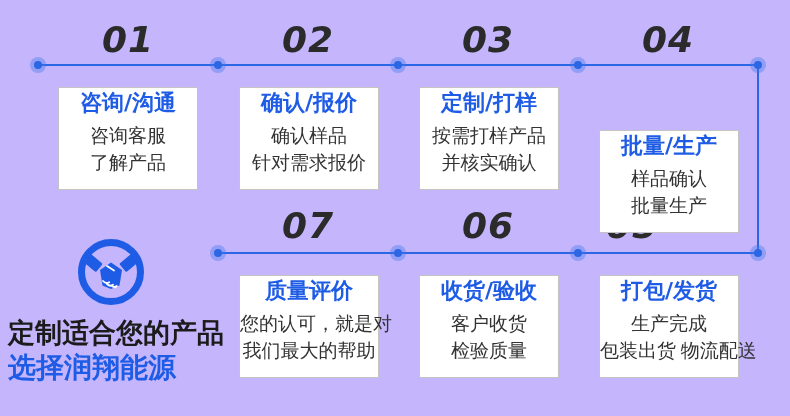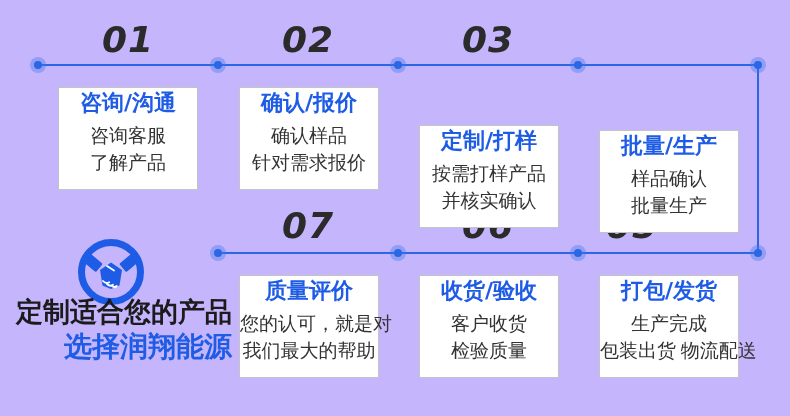--- a/index.html
+++ b/index.html
@@ -11,21 +11,21 @@
   .hline,.vline{position:absolute;background:var(--line);}
   .dot{position:absolute;width:16px;height:16px;border-radius:50%;
        background:rgba(66,118,233,.38);display:flex;align-items:center;justify-content:center;}
   .dot::after{content:"";width:8px;height:8px;border-radius:50%;background:var(--line);}
   .num{position:absolute;width:160px;text-align:center;font-size:36px;line-height:44px;
        font-weight:800;font-style:italic;color:var(--number);letter-spacing:1px;}
   .stepbox{position:absolute;width:140px;height:103px;background:#fff;
        border:1px solid var(--border);box-sizing:border-box;text-align:center;padding-top:0;}
   .stepbox .t{font-size:22px;font-weight:800;color:var(--accent);line-height:30px;white-space:nowrap;}
   .stepbox .b{margin-top:4px;font-size:19px;line-height:27px;color:var(--body);white-space:nowrap;font-family:Liberation Serif, serif;}
-  .footer{position:absolute;left:8px;top:296px;width:224px;text-align:right;}
+  .footer{position:absolute;left:8px;top:317px;width:224px;text-align:left;}
   .footer .f1{font-size:27px;font-weight:900;color:#1b1b1b;line-height:32px;white-space:nowrap;}
   .footer .f2{font-size:28px;font-weight:700;color:var(--accent);line-height:32px;margin-top:3px;white-space:nowrap;}
   .icon-wrap{position:absolute;left:76px;top:237px;width:70px;height:70px;}
 </style>
 </head>
 <body>
 
 <div class="canvas" style="--accent: #1f5ce6; --line: #2b66e4; --number: #2b2b2b; --body: #333333; --border: #c4c4c4;">
 
   <div class="hline" style="left:38px;top:64px;width:720px;height:2px;"></div>
@@ -39,40 +39,41 @@
   <div class="dot" style="left:750px;top:57px;"></div>
 
   <div class="dot" style="left:210px;top:245px;"></div>
   <div class="dot" style="left:390px;top:245px;"></div>
   <div class="dot" style="left:570px;top:245px;"></div>
   <div class="dot" style="left:750px;top:245px;"></div>
 
   <div class="num" style="left:48px;top:18px;">01</div>
   <div class="num" style="left:228px;top:18px;">02</div>
   <div class="num" style="left:408px;top:18px;">03</div>
+  <div class="num" style="left:588px;top:18px;">04</div>
 
   <div class="num" style="left:228px;top:204px;">07</div>
   <div class="num" style="left:408px;top:204px;">06</div>
   <div class="num" style="left:552px;top:204px;">05</div>
 
   <div class="stepbox" style="left:58px;top:87px;">
     <div class="t">咨询/沟通</div>
     <div class="b">
       <div>咨询客服</div>
       <div>了解产品</div>
     </div>
   </div>
   <div class="stepbox" style="left:239px;top:87px;">
     <div class="t">确认/报价</div>
     <div class="b">
       <div>确认样品</div>
       <div>针对需求报价</div>
     </div>
   </div>
-  <div class="stepbox" style="left:419px;top:87px;margin-top:38px;">
+  <div class="stepbox" style="left:419px;top:87px;">
     <div class="t">定制/打样</div>
     <div class="b">
       <div>按需打样产品</div>
       <div>并核实确认</div>
     </div>
   </div>
   <div class="stepbox" style="left:599px;top:87px;margin-top:43px;">
     <div class="t">批量/生产</div>
     <div class="b">
       <div>样品确认</div>

